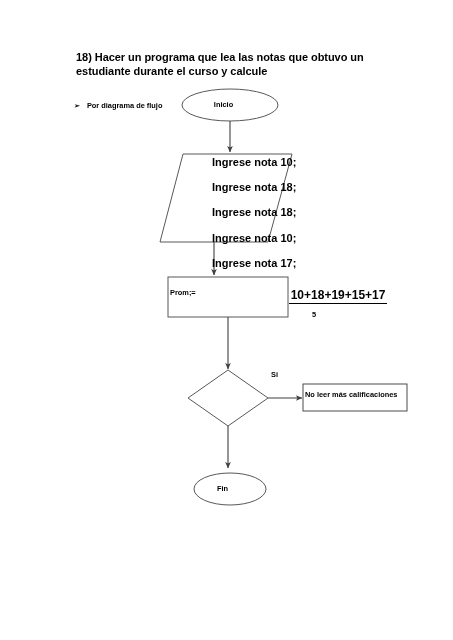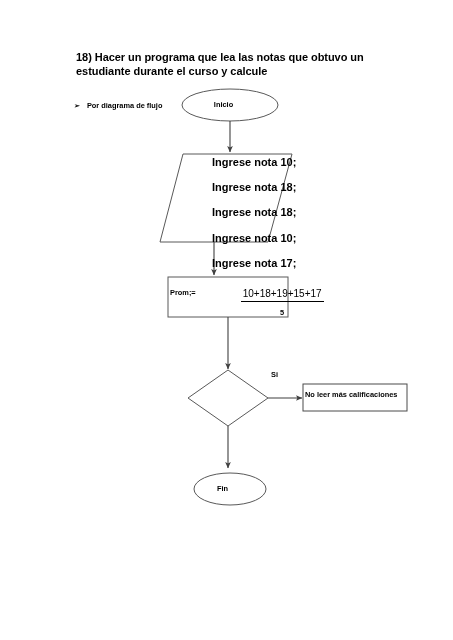--- a/index.html
+++ b/index.html
@@ -138,22 +138,23 @@
     padding-top: 0px;
   }
   .frac {
     display: inline-block;
     text-align: center;
   }
   .frac .num {
     display: block;
     padding: 0 2px 2px 2px;
     border-bottom: 1px solid #000;
-    font-size: 10px;
-    font-weight: normal;
+    font-size: 12px;
+    font-weight: bold;
+    margin-left: 48px;
   }
   .frac .den {
     display: block;
     padding-top: 7px;
     font-size: 7.4px;
     font-weight: bold;
   }
 
   #si-label {
     left: 271px;

